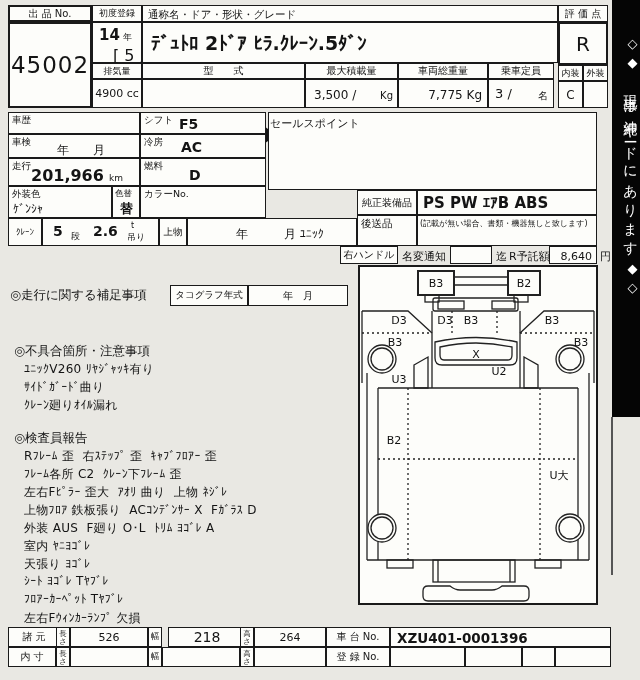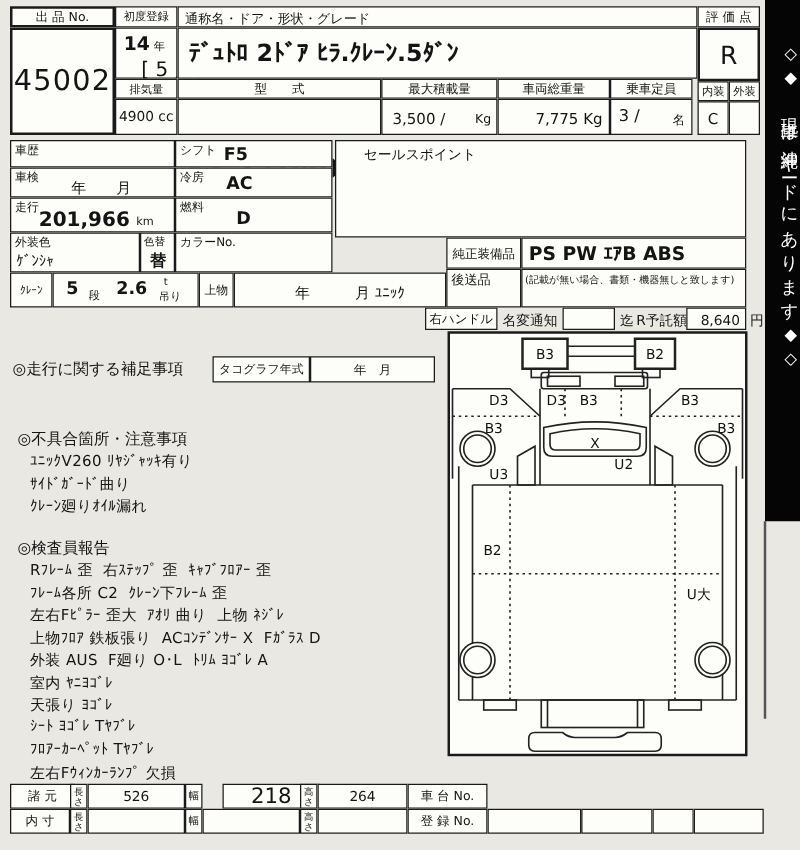--- a/index.html
+++ b/index.html
@@ -129,21 +129,21 @@
     <span class="t big" style="left:50px;top:4px;font-size:14px;">2.6</span>
     <span class="t" style="left:88px;top:2px;font-size:8px;">t</span>
     <span class="t" style="left:84px;top:12px;font-size:9px;">吊り</span>
   </div>
   <div class="b c" style="left:159px;top:218px;width:28px;height:28px;font-size:9.5px;">上物</div>
   <div class="b" style="left:187px;top:218px;width:170px;height:28px;">
     <span class="t" style="left:48px;top:7px;font-size:12px;">年　　　月 ﾕﾆｯｸ</span>
   </div>
 
   <div class="b" style="left:268px;top:112px;width:329px;height:78px;">
-    <span class="lbl-tl" style="font-size:11px;left:22px;top:3px;text-align:center;">セールスポイント</span>
+    <span class="lbl-tl" style="font-size:11px;left:1px;top:3px;text-align:center;">セールスポイント</span>
   </div>
 
   <div class="b c" style="left:357px;top:190px;width:60px;height:25px;font-size:10px;">純正装備品</div>
   <div class="b" style="left:417px;top:190px;width:180px;height:25px;">
     <span class="t big" style="left:5px;top:3px;font-size:15px;">PS PW ｴｱB ABS</span>
   </div>
   <div class="b" style="left:357px;top:215px;width:60px;height:31px;">
     <span class="lbl-tl" style="font-size:10.5px;">後送品</span>
   </div>
   <div class="b" style="left:417px;top:215px;width:180px;height:31px;">
@@ -261,24 +261,27 @@
     <span class="marks">◇◆</span>
     <span class="vtext">現車は沖縄ヤードにあります</span>
     <span class="marks bottom">◆◇</span>
   </div>
   <div class="thinline"></div>
 
   <div class="b c" style="left:8px;top:627px;width:52px;height:20px;font-size:10px;">諸 元</div>
   <div class="b stackh" style="left:56px;top:627px;width:14px;height:20px;">長さ</div>
   <div class="b c" style="left:70px;top:627px;width:78px;height:20px;font-size:11px;">526</div>
   <div class="b c" style="left:148px;top:627px;width:14px;height:20px;font-size:8.5px;">幅</div>
-  <div class="b c" style="left:178px;top:627px;width:78px;height:20px;font-size:17px;">218</div>
+  <div class="b c" style="left:168px;top:627px;width:78px;height:20px;font-size:14px;">218</div>
   <div class="b stackh" style="left:240px;top:627px;width:14px;height:20px;">高さ</div>
   <div class="b c" style="left:254px;top:627px;width:72px;height:20px;font-size:11px;">264</div>
   <div class="b c" style="left:326px;top:627px;width:64px;height:20px;font-size:10px;">車 台 No.</div>
+  <div class="b" style="left:390px;top:627px;width:221px;height:20px;">
+    <span class="t big" style="left:6px;top:2px;font-size:13.5px;">XZU401-0001396</span>
+  </div>
 
   <div class="b c" style="left:8px;top:647px;width:48px;height:20px;font-size:10px;">内 寸</div>
   <div class="b stackh" style="left:56px;top:647px;width:14px;height:20px;">長さ</div>
   <div class="b c" style="left:70px;top:647px;width:78px;height:20px;font-size:11px;"></div>
   <div class="b c" style="left:148px;top:647px;width:14px;height:20px;font-size:8.5px;">幅</div>
   <div class="b c" style="left:162px;top:647px;width:78px;height:20px;font-size:11px;"></div>
   <div class="b stackh" style="left:240px;top:647px;width:14px;height:20px;">高さ</div>
   <div class="b c" style="left:254px;top:647px;width:72px;height:20px;font-size:11px;"></div>
   <div class="b c" style="left:326px;top:647px;width:64px;height:20px;font-size:10px;">登 録 No.</div>
   <div class="b" style="left:390px;top:647px;width:75px;height:20px;">

